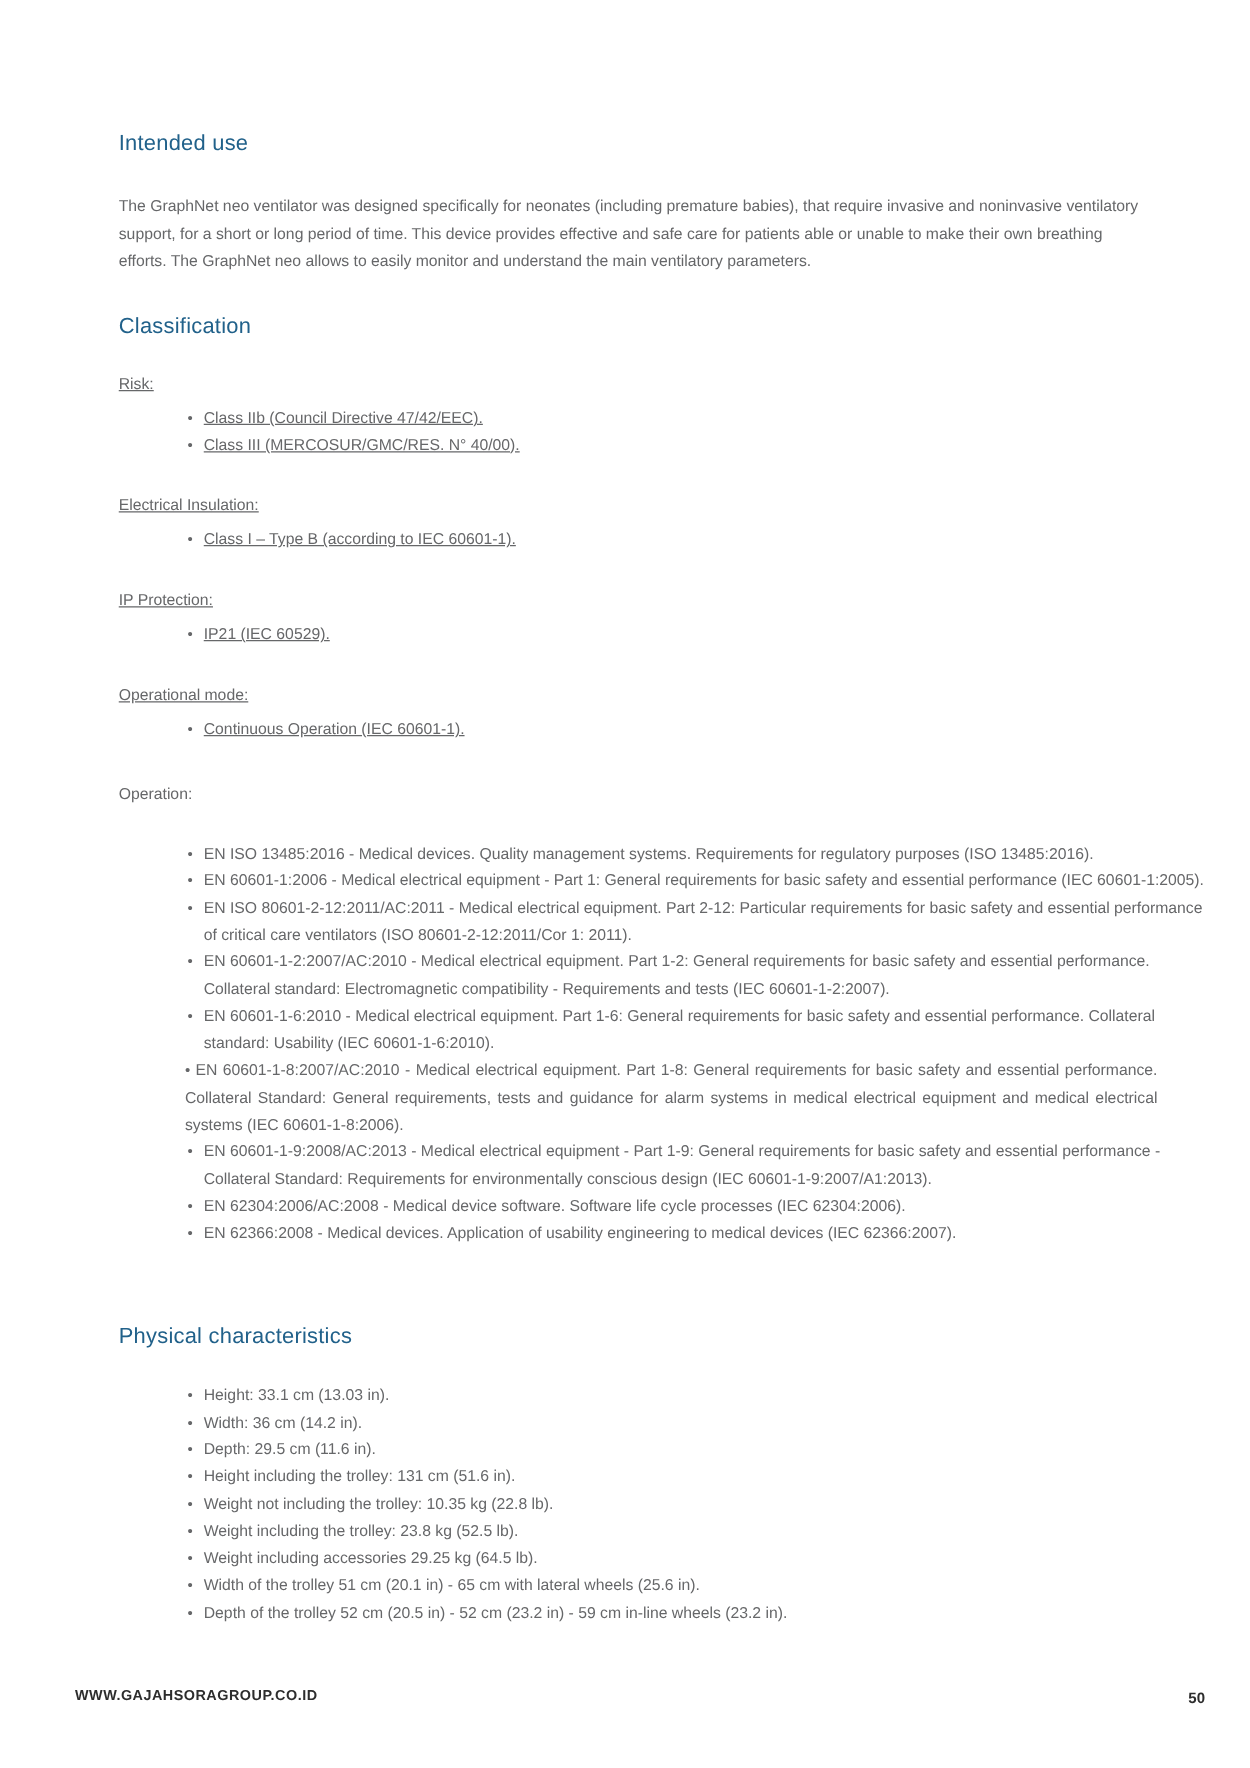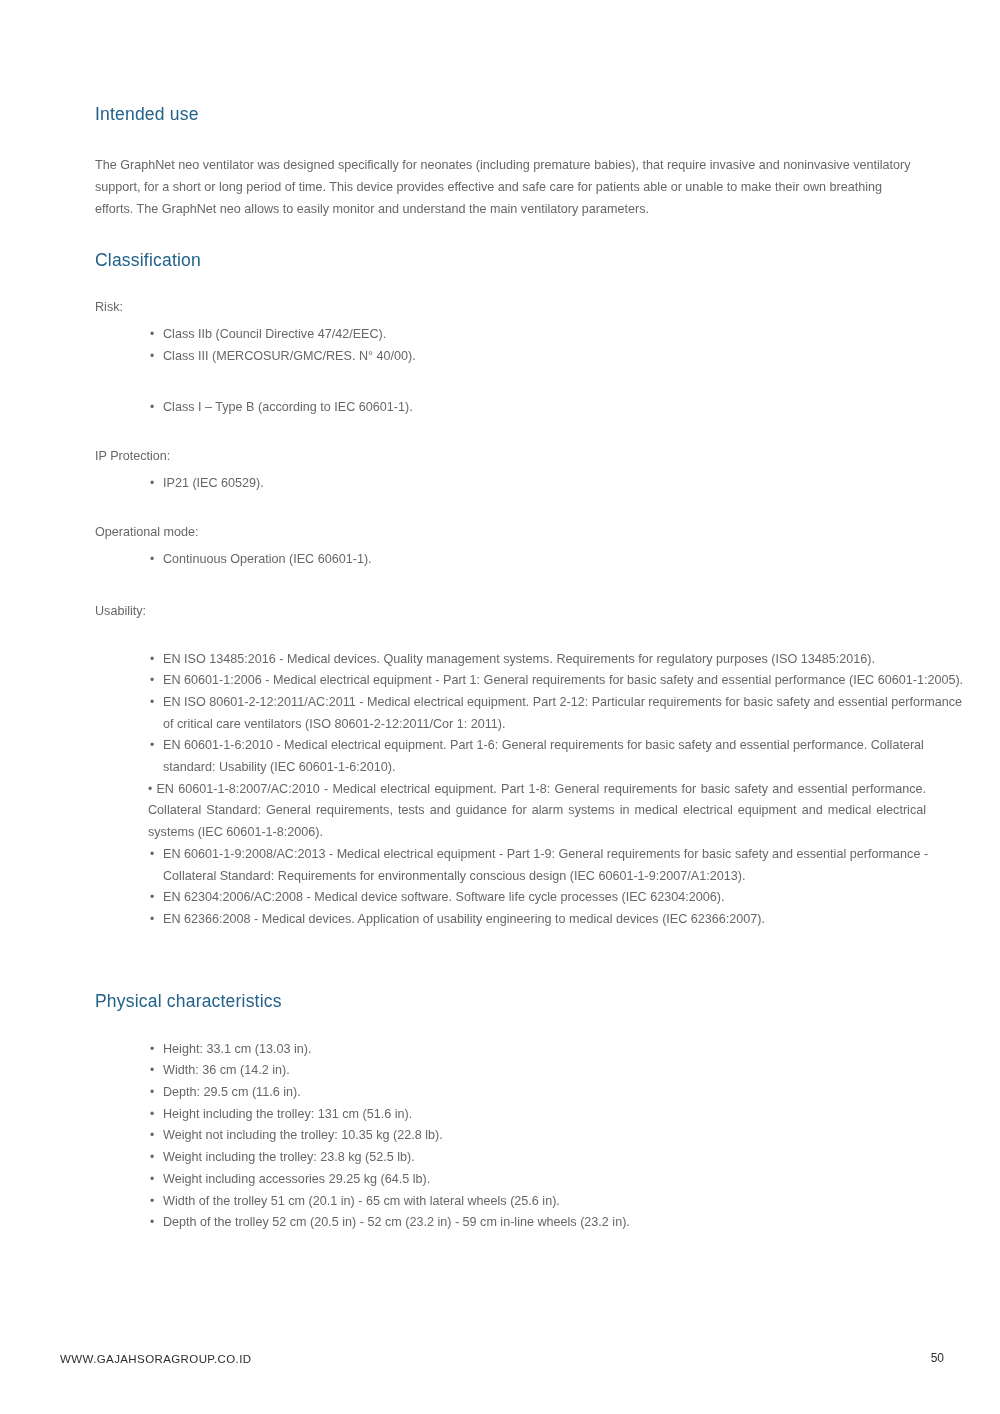--- a/index.html
+++ b/index.html
@@ -25,21 +25,21 @@
     line-height: 20px;
   }
   .para {
     margin: 30px 0 0 0;
     width: 826px;
     font-size: 12.6px;
     line-height: 22px;
   }
   .t2 { margin-top: 30px; }
   .t3 { margin-top: 60px; }
-  .group { margin-top: 30px; }
+  .group { margin-top: 30px; text-decoration: underline; }
   .glabel {
     font-size: 12.6px;
     line-height: 15px;
   }
   .blist {
     list-style: none;
     margin: 9px 0 0 55px;
     padding: 0;
   }
   .blist li {
@@ -77,28 +77,29 @@
     text-align: justify;
     max-width: 778px;
   }
   .std.justified::before {
     content: "\2022\00a0";
     position: static;
   }
   .plist { margin-top: 28px; }
   .footer {
     position: absolute;
-    left: 60px; right: 56px;
+    left: 60px; right: 36px;
     top: 1351px;
     display: flex;
     justify-content: space-between;
-    align-items: flex-end;
+    align-items: flex-start;
     font-size: 11.5px;
     letter-spacing: 0.4px;
     color: #2d2d2d;
+    font-weight: bold;
   }
   .footer .pageno { font-size: 12px; letter-spacing: 0; }
 </style>
 </head>
 <body>
 
 <div class="page">
   <div class="content">
 
     <h2 class="stitle t1">Intended use</h2>
@@ -108,44 +109,46 @@
 
     <div class="group">
       <div class="glabel">Risk:</div>
       <ul class="blist">
         <li>Class IIb (Council Directive 47/42/EEC).</li>
         <li>Class III (MERCOSUR/GMC/RES. N° 40/00).</li>
       </ul>
     </div>
 
     <div class="group">
+      <div class="glabel">Electrical Insulation:</div>
       <ul class="blist">
         <li>Class I – Type B (according to IEC 60601-1).</li>
       </ul>
     </div>
 
     <div class="group">
       <div class="glabel">IP Protection:</div>
       <ul class="blist">
         <li>IP21 (IEC 60529).</li>
       </ul>
     </div>
 
     <div class="group">
       <div class="glabel">Operational mode:</div>
       <ul class="blist">
         <li>Continuous Operation (IEC 60601-1).</li>
       </ul>
     </div>
 
-    <div class="glabel standards-label">Usability:</div>
+    <div class="glabel standards-label">Operation:</div>
     <div class="stdlist">
       <div class="std">EN ISO 13485:2016 - Medical devices. Quality management systems. Requirements for regulatory purposes (ISO 13485:2016).</div>
       <div class="std">EN 60601-1:2006 - Medical electrical equipment - Part 1: General requirements for basic safety and essential performance (IEC 60601-1:2005).</div>
       <div class="std">EN ISO 80601-2-12:2011/AC:2011 - Medical electrical equipment. Part 2-12: Particular requirements for basic safety and essential performance of critical care ventilators (ISO 80601-2-12:2011/Cor 1: 2011).</div>
+      <div class="std">EN 60601-1-2:2007/AC:2010 - Medical electrical equipment. Part 1-2: General requirements for basic safety and essential performance. Collateral standard: Electromagnetic compatibility - Requirements and tests (IEC 60601-1-2:2007).</div>
       <div class="std">EN 60601-1-6:2010 - Medical electrical equipment. Part 1-6: General requirements for basic safety and essential performance. Collateral standard: Usability (IEC 60601-1-6:2010).</div>
       <div class="std justified">EN 60601-1-8:2007/AC:2010 - Medical electrical equipment. Part 1-8: General requirements for basic safety and essential performance. Collateral Standard: General requirements, tests and guidance for alarm systems in medical electrical equipment and medical electrical systems (IEC 60601-1-8:2006).</div>
       <div class="std">EN 60601-1-9:2008/AC:2013 - Medical electrical equipment - Part 1-9: General requirements for basic safety and essential performance - Collateral Standard: Requirements for environmentally conscious design (IEC 60601-1-9:2007/A1:2013).</div>
       <div class="std">EN 62304:2006/AC:2008 - Medical device software. Software life cycle processes (IEC 62304:2006).</div>
       <div class="std">EN 62366:2008 - Medical devices. Application of usability engineering to medical devices (IEC 62366:2007).</div>
     </div>
 
     <h2 class="stitle t3">Physical characteristics</h2>
     <ul class="blist plist">
       <li>Height: 33.1 cm (13.03 in).</li>

